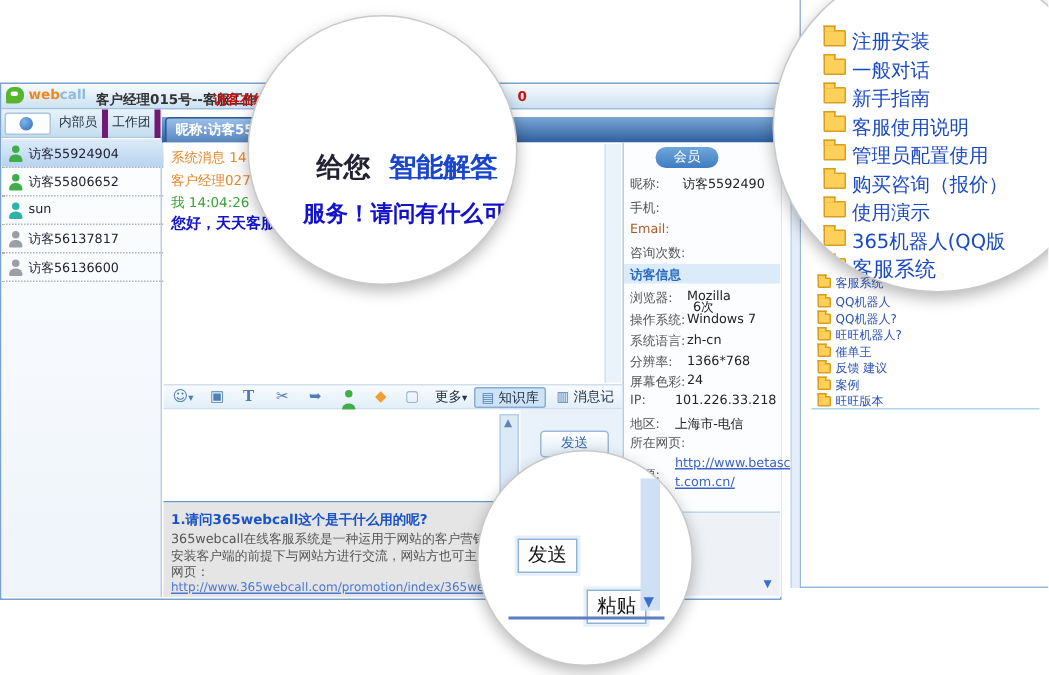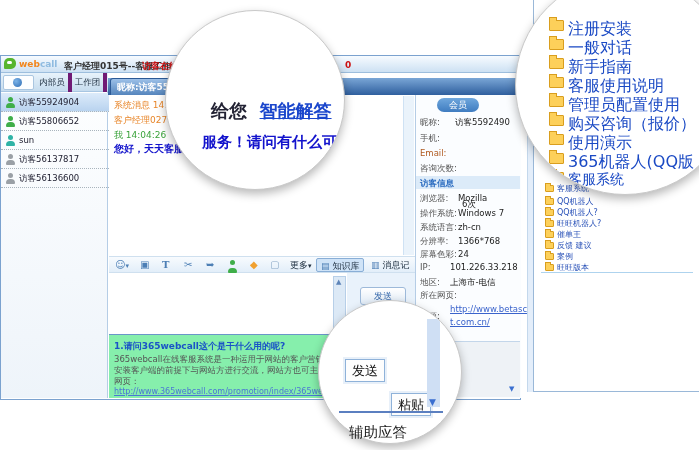--- a/index.html
+++ b/index.html
@@ -73,21 +73,21 @@
   .in-scroll { left:333px; top:276px; width:13px; height:57px; background:#dce9f6;
     border:1px solid #b7cfe8; }
   .in-up { position:absolute; left:2px; top:1px; font-size:7px; color:#5d84b8; }
   .send-zone { left:347px; top:273px; width:68px; height:61px; background:#e9f2fb; }
   .send-btn { left:360px; top:287px; width:46px; height:18px;
     background:linear-gradient(#ffffff,#dfeaf5); border:1px solid #9db9d9;
     border-radius:3px; font-size:9px; color:#3366aa; text-align:center;
     line-height:17px; cursor:pointer; }
 
   .qa-divider { left:109px; top:334px; width:306px; height:1px; background:#6b96c8; }
-  .qa-panel { left:109px; top:335px; width:306px; height:63px; background:#86efac; }
+  .qa-panel { left:109px; top:335px; width:306px; height:63px; background:#e5e5e5; }
   .qa-q { position:absolute; left:5px; top:5px; font-size:9px; font-weight:bold;
     color:#1a53c7; white-space:nowrap; }
   .qa-a { position:absolute; left:5px; font-size:8.5px; color:#555; white-space:nowrap; }
   .qa-link { position:absolute; left:5px; top:52px; font-size:8px; color:#4a77d4;
     text-decoration:underline; white-space:nowrap; cursor:pointer; }
 
   
   .info-panel { left:415px; top:95px; width:106px; height:303px; background:#fbfdff;
     border-left:1px solid #b5cde6; }
   .member-badge { left:437px; top:98px; width:42px; height:14px;
@@ -119,21 +119,21 @@
   
   .circle { border-radius:50%; background:#fff; border:1px solid #c9c9c9;
     box-shadow:0 4px 10px rgba(0,0,0,0.28); overflow:hidden; }
   .c1 { left:165px; top:10px; width:180px; height:180px; }
   .c1-l1 { position:absolute; top:88px; left:45px; font-size:18px; font-weight:bold;
     color:#223; white-space:nowrap; }
   .c1-link { color:#1a46cc; text-decoration:underline; cursor:pointer; }
   .c1-l2 { position:absolute; top:122px; left:36px; font-size:15px; font-weight:bold;
     color:#1212cc; white-space:nowrap; }
   .c2 { left:515px; top:-25px; width:220px; height:220px; }
-  .mag-item { position:absolute; left:52px; font-size:16px; color:#1a49c4;
+  .mag-item { position:absolute; left:52px; font-size:13px; color:#1a49c4;
     white-space:nowrap; cursor:pointer; }
   .folder-m { position:absolute; left:33px; width:15px; height:11px; background:#fdd05a;
     border:1px solid #d99e1e; border-radius:1px; }
   .folder-m::before { content:''; position:absolute; top:-4px; left:-1px; width:6px;
     height:3px; background:#fdd05a; border:1px solid #d99e1e; border-bottom:none; }
   .c3 { left:318px; top:300px; width:144px; height:144px; }
   .mag-btn { position:absolute; top:58px; width:40px; height:23px; background:#fdfdfd;
     border:1px solid #8fb2d9; box-shadow:0 0 0 2px #e8f0f9; font-size:13px; color:#111;
     text-align:center; line-height:22px; cursor:pointer; }
   .c3-scroll { position:absolute; left:108px; top:18px; width:13px; height:88px;
@@ -305,15 +305,14 @@
   </div>
 
   <div class="abs circle c3">
     <div class="mag-btn" style="left:26px;">发送</div>
     <div class="mag-btn" style="left:72px;margin-top:34px;">粘贴</div>
     <div class="c3-scroll"></div>
     <div class="tri" style="left:110px;top:96px;font-size:9px;">▼</div>
     <div class="c3-line"></div>
   </div>
 
-  <div class="abs caption">辅助应答</div>
 
 </div>
 
 </body></html>

